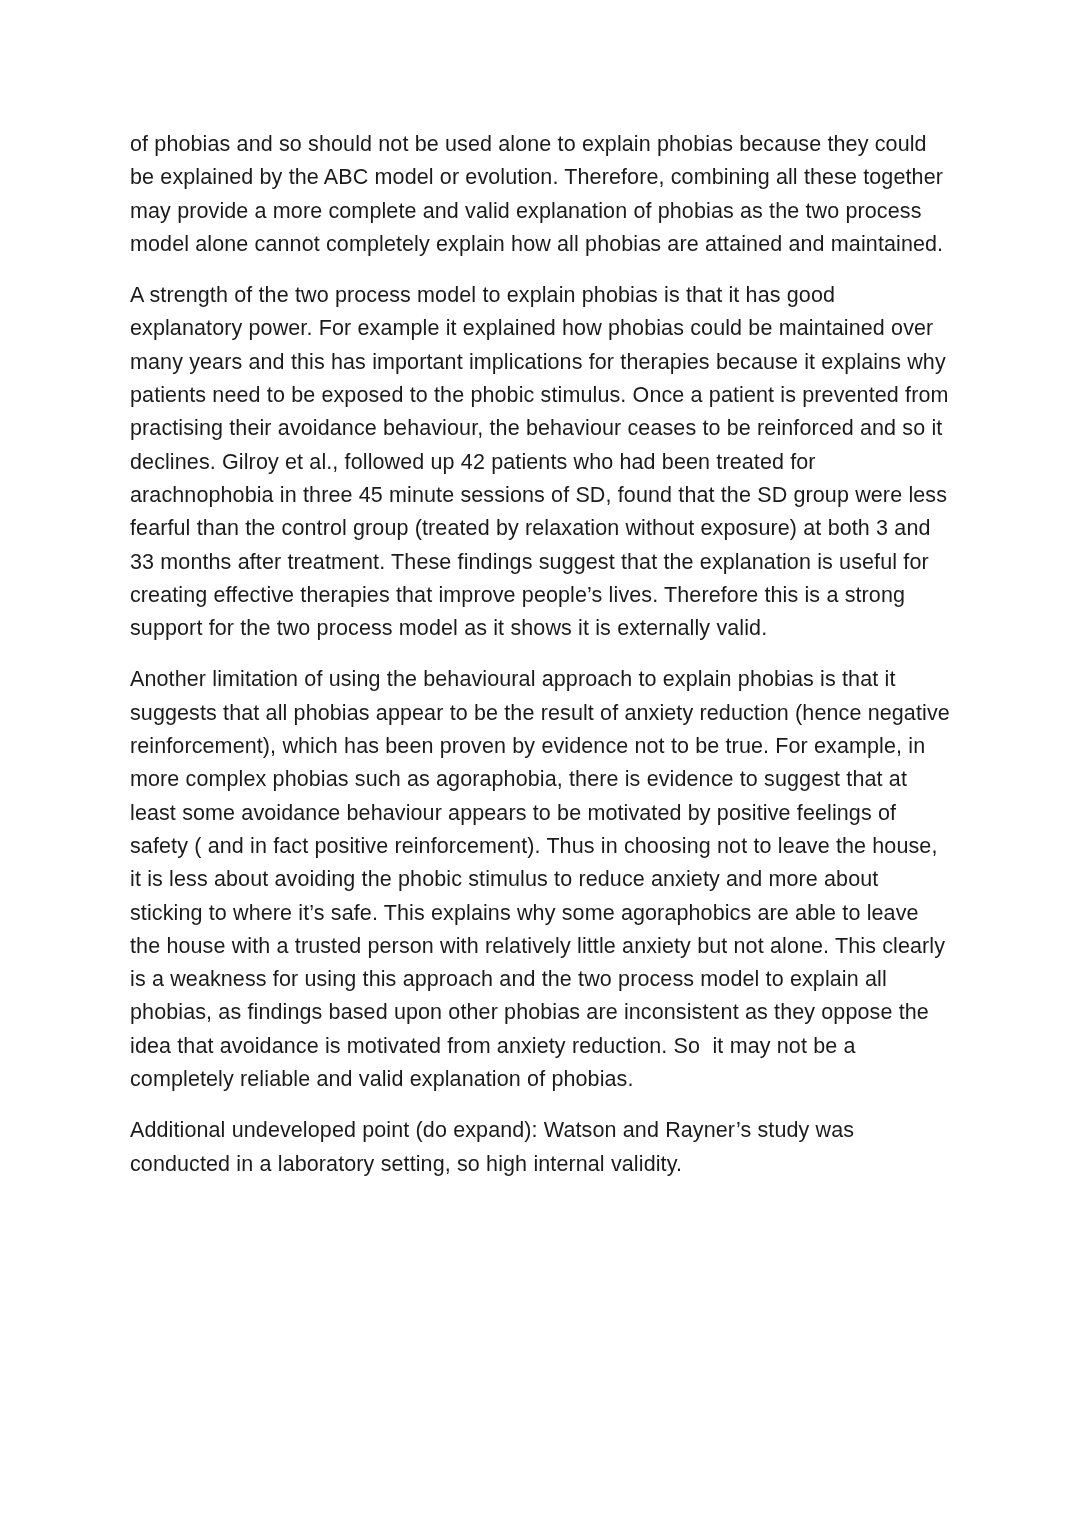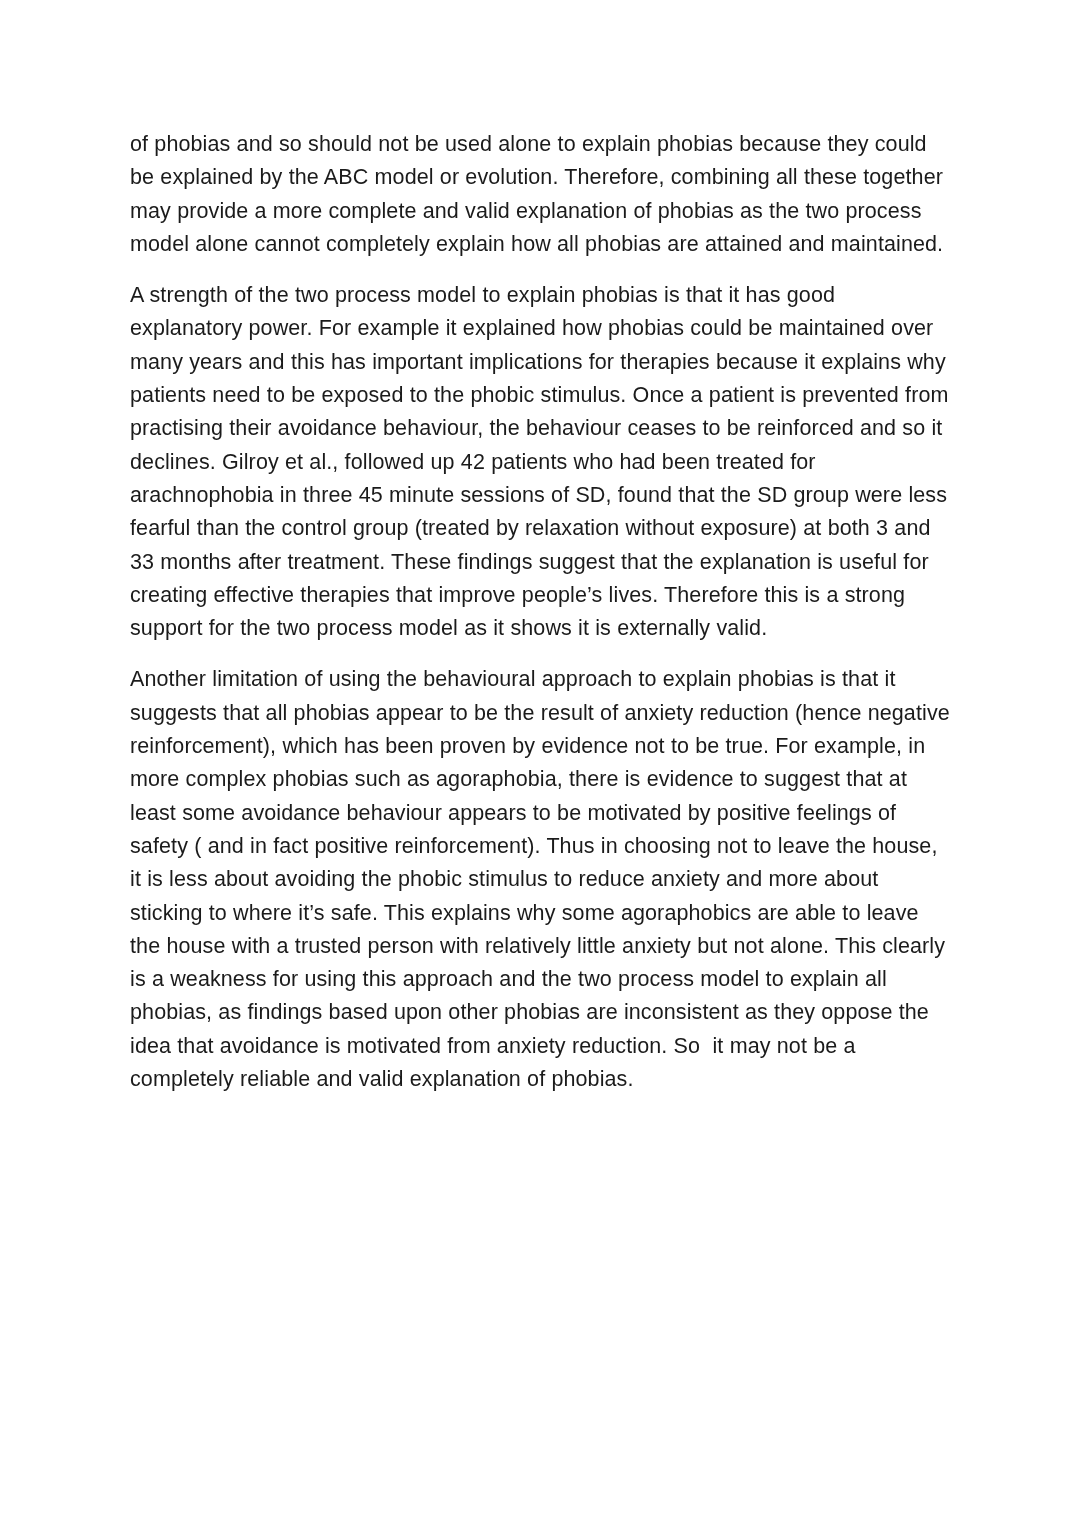--- a/index.html
+++ b/index.html
@@ -44,14 +44,15 @@
   }
 </style>
 </head>
 <body>
 
 <div class="page">
   <div class="doc-body">
     <p class="para">of phobias and so should not be used alone to explain phobias because they could be explained by the ABC model or evolution. Therefore, combining all these together may provide a more complete and valid explanation of phobias as the two process model alone cannot completely explain how all phobias are attained and maintained.</p>
     <p class="para">A strength of the two process model to explain phobias is that it has good explanatory power. For example it explained how phobias could be maintained over many years and this has important implications for therapies because it explains why patients need to be exposed to the phobic stimulus. Once a patient is prevented from practising their avoidance behaviour, the behaviour ceases to be reinforced and so it declines. Gilroy et al., followed up 42 patients who had been treated for arachnophobia in three 45 minute sessions of SD, found that the SD group were less fearful than the control group (treated by relaxation without exposure) at both 3 and 33 months after treatment. These findings suggest that the explanation is useful for creating effective therapies that improve people’s lives. Therefore this is a strong support for the two process model as it shows it is externally valid.</p>
     <p class="para">Another limitation of using the behavioural approach to explain phobias is that it suggests that all phobias appear to be the result of anxiety reduction (hence negative reinforcement), which has been proven by evidence not to be true. For example, in more complex phobias such as agoraphobia, there is evidence to suggest that at least some avoidance behaviour appears to be motivated by positive feelings of safety ( and in fact positive reinforcement). Thus in choosing not to leave the house, it is less about avoiding the phobic stimulus to reduce anxiety and more about sticking to where it’s safe. This explains why some agoraphobics are able to leave the house with a trusted person with relatively little anxiety but not alone. This clearly is a weakness for using this approach and the two process model to explain all phobias, as findings based upon other phobias are inconsistent as they oppose the idea that avoidance is motivated from anxiety reduction. So  it may not be a completely reliable and valid explanation of phobias.</p>
+    <p class="para">Additional undeveloped point (do expand): Watson and Rayner’s study was conducted in a laboratory setting, so high internal validity.</p>
   </div>
 </div>
 
 </body></html>

